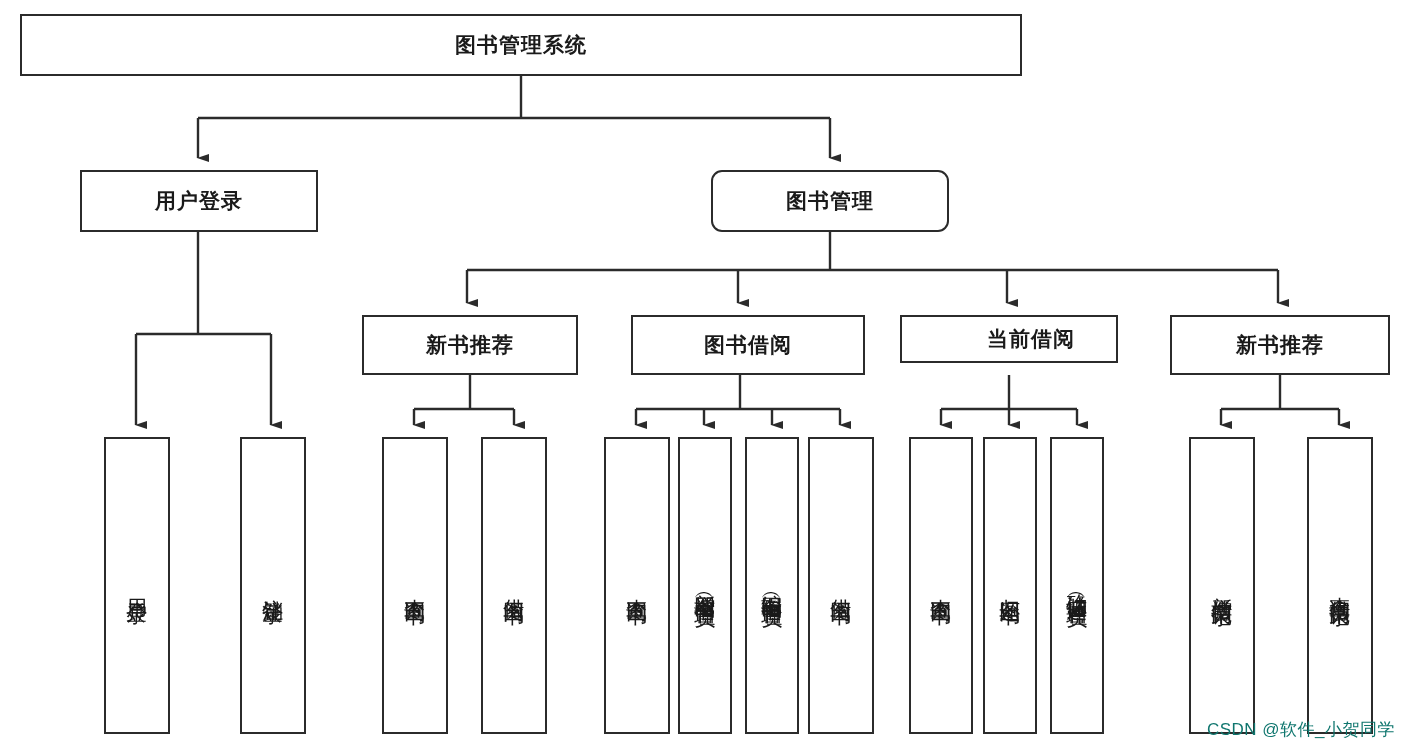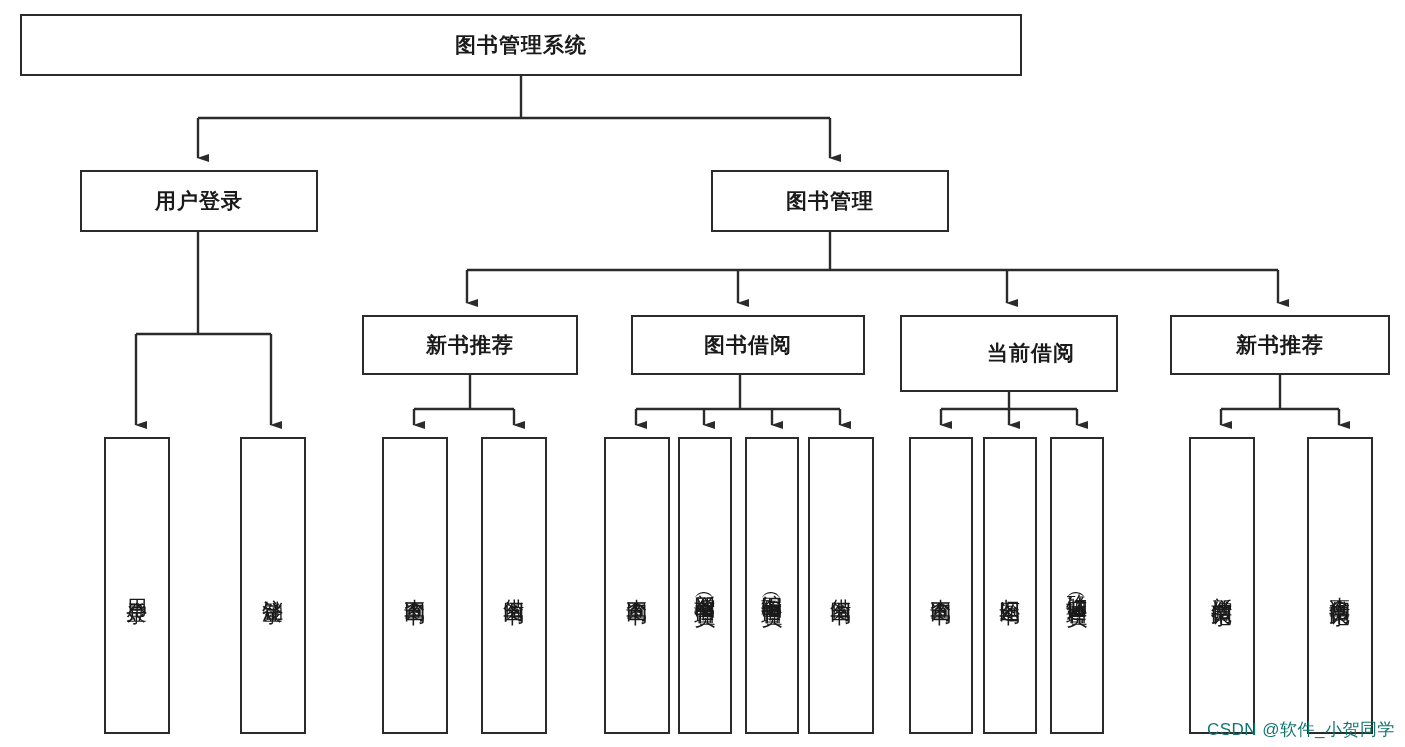--- a/index.html
+++ b/index.html
@@ -117,31 +117,31 @@
     </g>
   </svg>
 
   <div class="node horiz" style="left:20px;top:14px;width:1002px;height:62px;">
     <span>图书管理系统</span>
   </div>
 
   <div class="node horiz" style="left:80px;top:170px;width:238px;height:62px;">
     <span>用户登录</span>
   </div>
-  <div class="node horiz" style="left:711px;top:170px;width:238px;height:62px;">
+  <div class="node horiz" style="left:711px;top:170px;width:238px;height:62px;border-radius:11px;">
     <span>图书管理</span>
   </div>
 
   <div class="node horiz" style="left:362px;top:315px;width:216px;height:60px;text-align:right;">
     <span>新书推荐</span>
   </div>
   <div class="node horiz" style="left:631px;top:315px;width:234px;height:60px;">
     <span>图书借阅</span>
   </div>
-  <div class="node horiz" style="left:900px;top:315px;width:218px;height:77px;padding-left:44px;">
+  <div class="node horiz" style="left:900px;top:315px;width:218px;height:48px;padding-left:44px;">
     <span>当前借阅</span>
   </div>
   <div class="node horiz" style="left:1170px;top:315px;width:220px;height:60px;">
     <span>新书推荐</span>
   </div>
 
   <div class="node vert" style="left:104px;top:437px;width:66px;height:297px;">
     <span class="vtext">用户登录</span>
   </div>
   <div class="node vert" style="left:240px;top:437px;width:66px;height:297px;">

